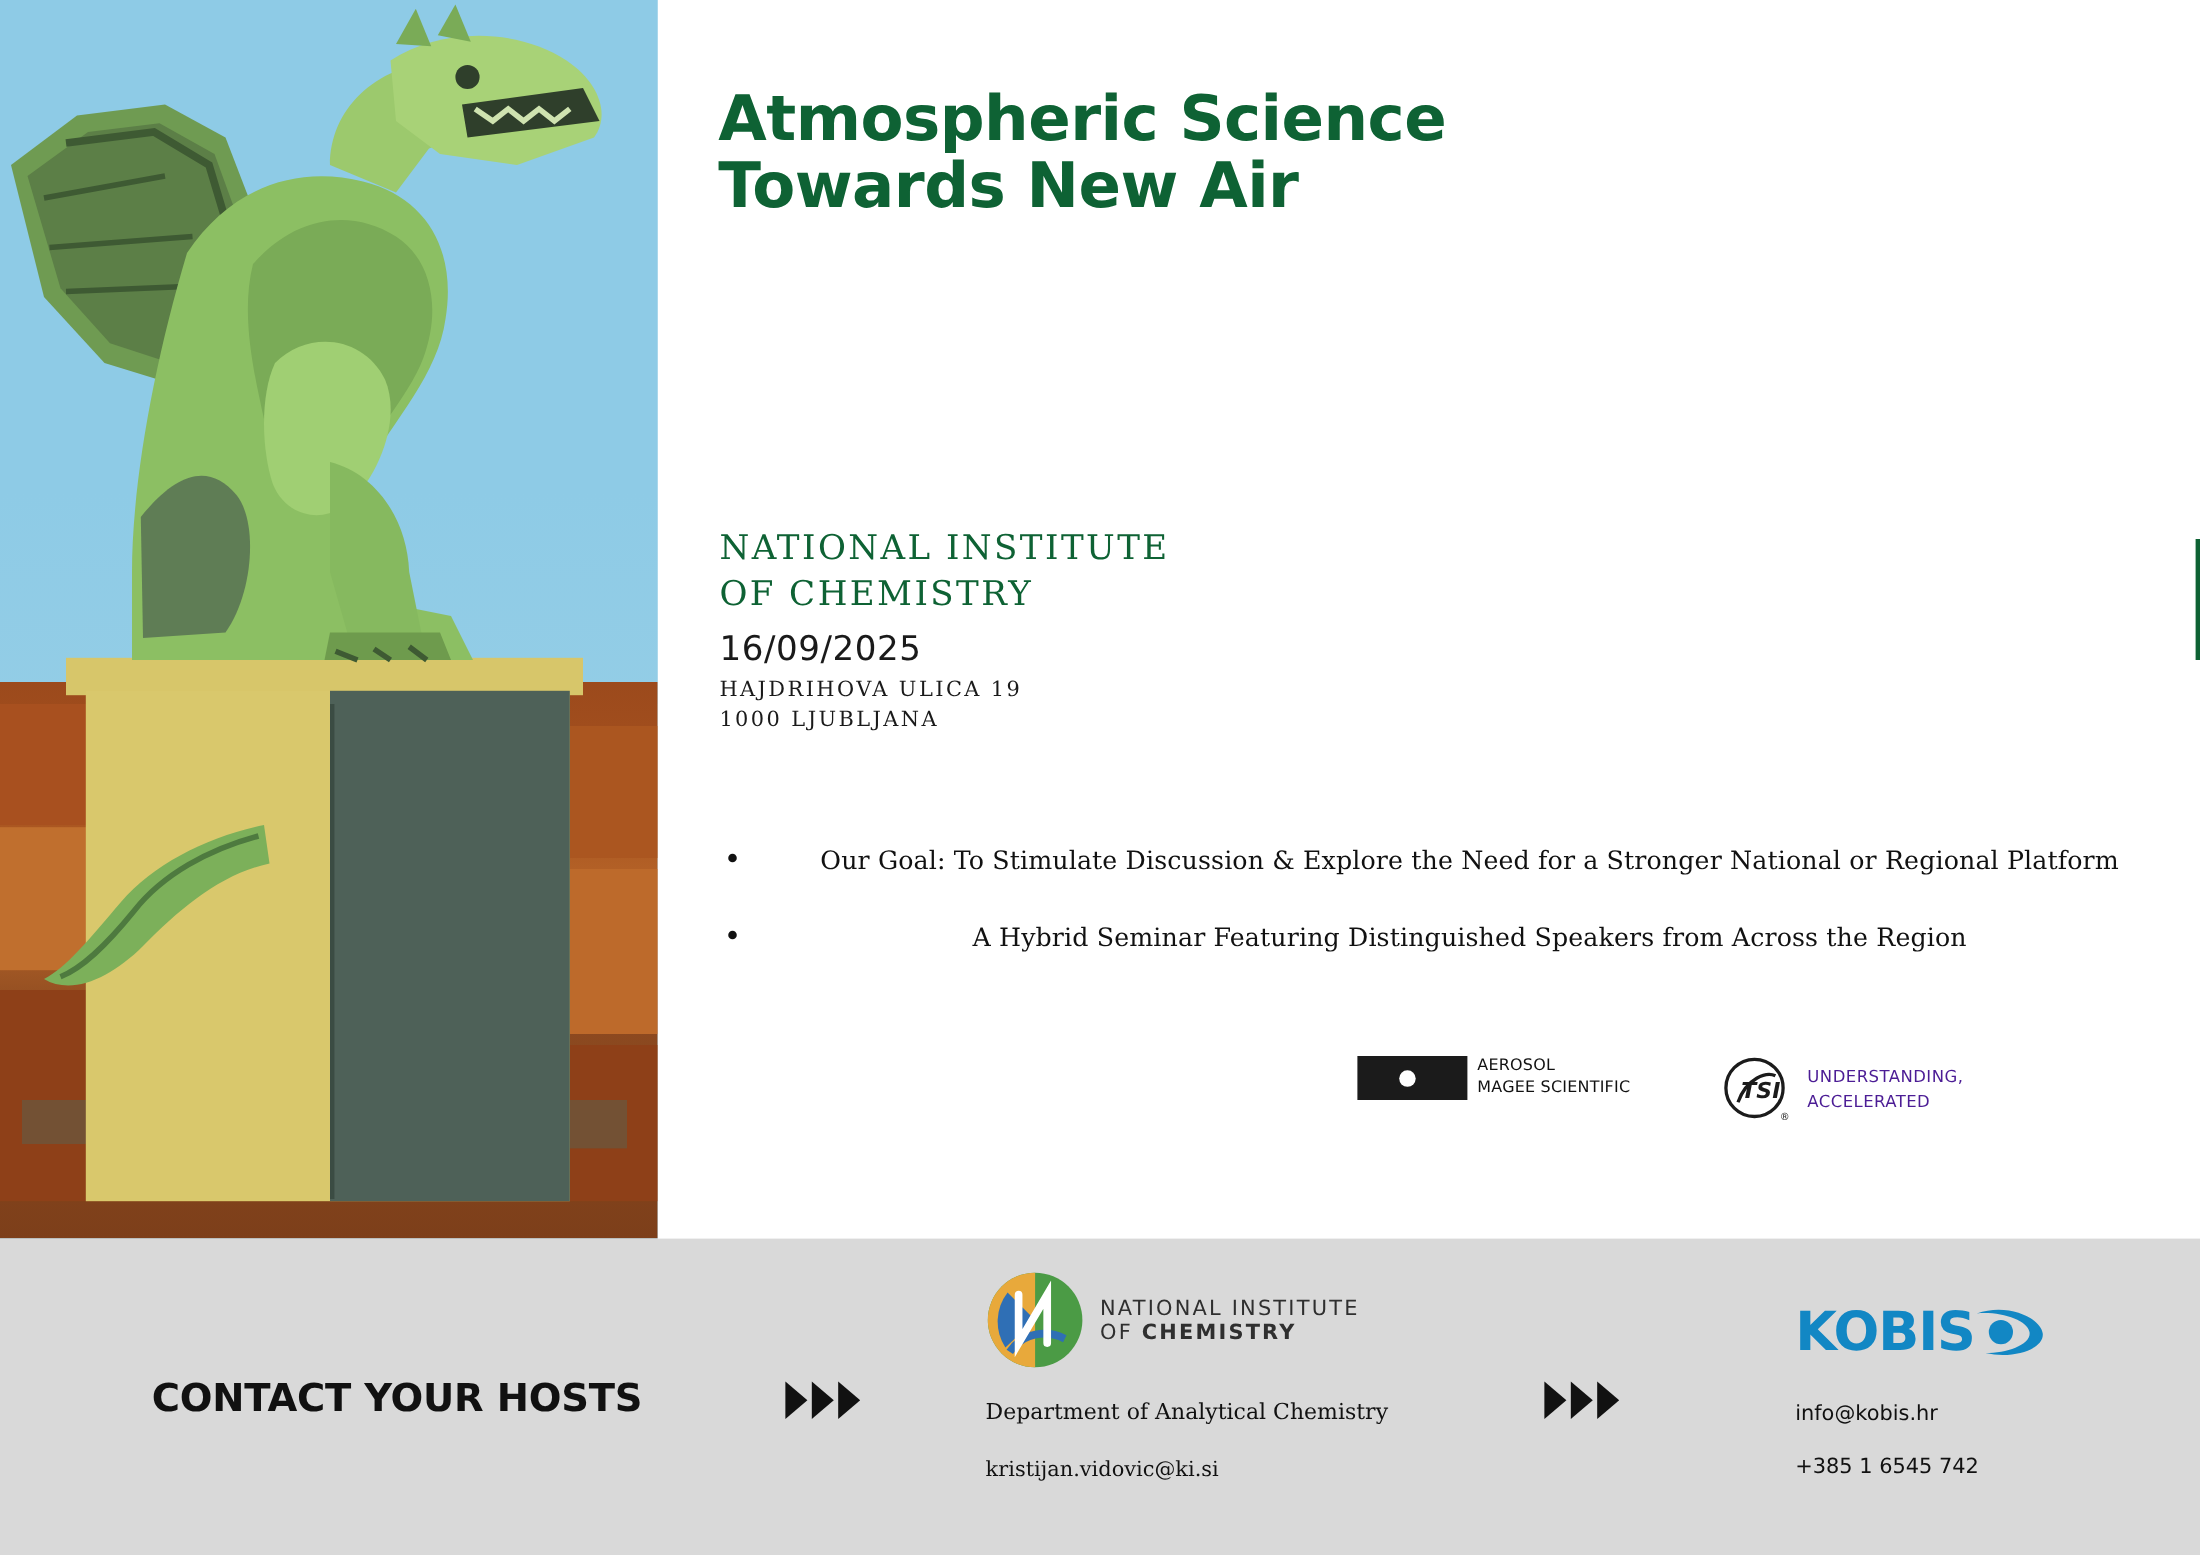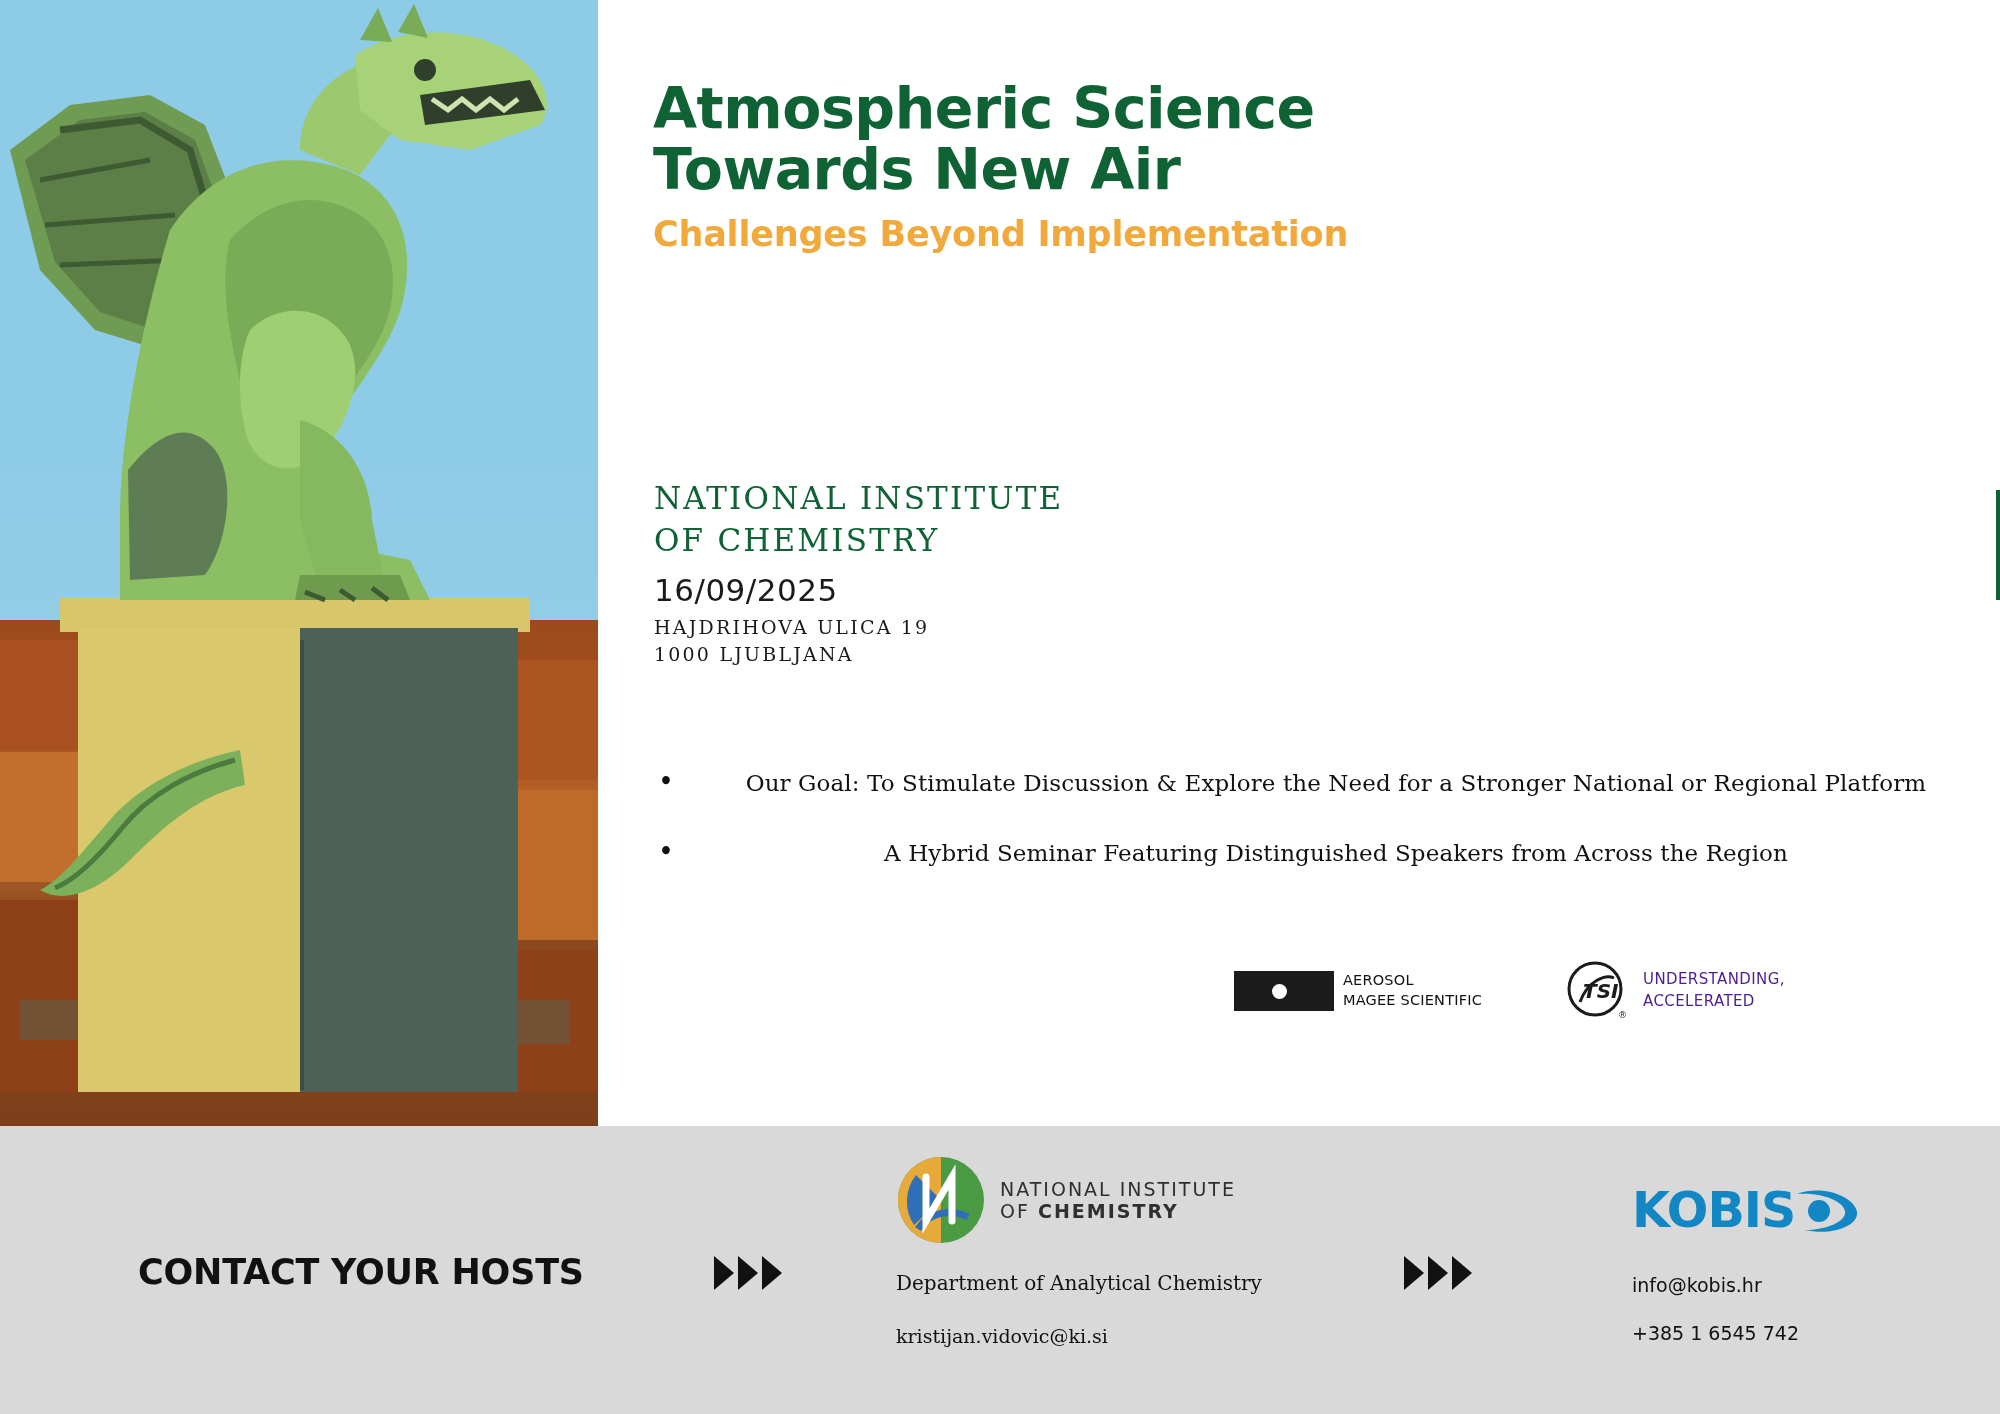--- a/index.html
+++ b/index.html
@@ -204,21 +204,20 @@
     font-size: 27px;
     color: #111;
   }
 
   
   .sponsors {
     position: absolute;
     left: 636px;
     top: 960px;
     display: flex;
-    align-items: center;
     gap: 84px;
   }
   .magee {
     display: flex;
     align-items: stretch;
     height: 40px;
   }
   .magee-mark {
     width: 100px;
     background: #1b1b1b;
@@ -420,21 +419,20 @@
       </svg>
     </div>
 
     <div class="content">
 
       <div class="title-block">
         <h1 class="title">
           <span>Atmospheric Science</span><br>
           <span>Towards New Air</span><br>
         </h1>
-        <p class="subtitle">Challenges Beyond Implementation</p>
       </div>
 
       <div class="venue-block">
         <p class="venue-name">
           <span>NATIONAL INSTITUTE</span><br>
           <span>OF CHEMISTRY</span>
         </p>
         <p class="venue-date">16/09/2025</p>
         <p class="venue-addr">
           <span>HAJDRIHOVA ULICA 19</span><br>

